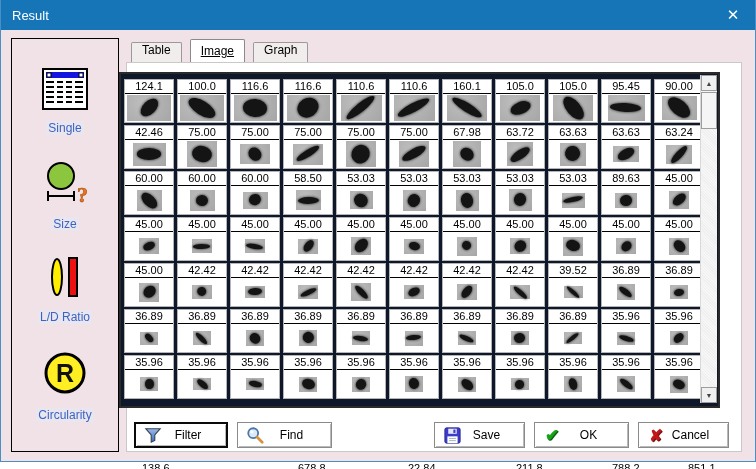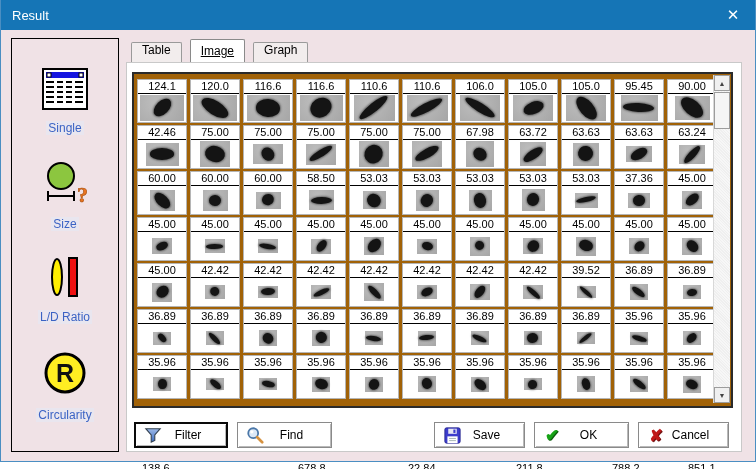--- a/index.html
+++ b/index.html
@@ -37,22 +37,22 @@
   .tab { height:20px; padding:0 10px 0 10px; font-size:12px; color:#000;
          background:#f2eded; border:1px solid #9a9a9a; border-bottom:none;
          border-radius:2px 2px 0 0; margin-right:8px; cursor:pointer; }
   .tab.active { height:23px; background:#fff; position:relative; z-index:4;
                 padding-top:4px; border-color:#8a8a8a;text-decoration:underline; }
   #tabpage { position:absolute; left:125px; top:62px; width:616px; height:390px;
              background:#fff; border:1px solid #c9c9c9;
              box-shadow: inset 1px 1px 0 #ffffff; }
 
   
-  #gridbox { position:absolute; left:131px; top:72px; width:601px; height:336px;
-             background:#a16207; border:2px solid #2a2a2a; }
+  #gridbox { position:absolute; left:118px; top:72px; width:601px; height:336px;
+             background:#0f172a; border:2px solid #2a2a2a; }
   #cells { position:absolute; left:0; top:0; width:580px; height:330px;
            display:grid; grid-template-columns:repeat(11, 50px);
            grid-auto-rows:44px; gap:2px 3px; padding:5px 0 0 3px; overflow:hidden; }
   .cell { border:1px solid #b5b5b5; background:#fff; display:flex; flex-direction:column; cursor:pointer; }
   .cell-val { height:14px; line-height:13px; text-align:center; font-size:11px; color:#000;
               border-bottom:1px solid #000; }
   .cell-img { flex:1; display:flex; align-items:center; justify-content:center; overflow:hidden; }
   .photo { position:relative; background:radial-gradient(circle at 35% 30%, #bdbdbd, #a6a6a6);
            display:flex; align-items:center; justify-content:center; }
   .blob { background:#141414; border-radius:50%; box-shadow:0 0 2px 1px rgba(40,40,40,.55); }
@@ -186,21 +186,21 @@
       <div id="cells">
           <div class="cell">
             <div class="cell-val">124.1</div>
             <div class="cell-img">
               <div class="photo" style="width: 44px; height: 26px;">
                 <div class="blob" style="width: 20.9px; height: 13.1px; transform: rotate(-45deg);"></div>
               </div>
             </div>
           </div>
           <div class="cell">
-            <div class="cell-val">120.0</div>
+            <div class="cell-val">100.0</div>
             <div class="cell-img">
               <div class="photo" style="width: 44px; height: 26px;">
                 <div class="blob" style="width: 30px; height: 13.7px; transform: rotate(32deg);"></div>
               </div>
             </div>
           </div>
           <div class="cell">
             <div class="cell-val">116.6</div>
             <div class="cell-img">
               <div class="photo" style="width: 43px; height: 26px;">
@@ -226,21 +226,21 @@
           </div>
           <div class="cell">
             <div class="cell-val">110.6</div>
             <div class="cell-img">
               <div class="photo" style="width: 41px; height: 26px;">
                 <div class="blob" style="width: 35.2px; height: 9.1px; transform: rotate(-28deg);"></div>
               </div>
             </div>
           </div>
           <div class="cell">
-            <div class="cell-val">106.0</div>
+            <div class="cell-val">160.1</div>
             <div class="cell-img">
               <div class="photo" style="width: 40px; height: 26px;">
                 <div class="blob" style="width: 33.9px; height: 9.1px; transform: rotate(32deg);"></div>
               </div>
             </div>
           </div>
           <div class="cell">
             <div class="cell-val">105.0</div>
             <div class="cell-img">
               <div class="photo" style="width: 40px; height: 26px;">
@@ -426,21 +426,21 @@
           </div>
           <div class="cell">
             <div class="cell-val">53.03</div>
             <div class="cell-img">
               <div class="photo" style="width: 23px; height: 15px;">
                 <div class="blob" style="width: 19.5px; height: 5.2px; transform: rotate(-12deg);"></div>
               </div>
             </div>
           </div>
           <div class="cell">
-            <div class="cell-val">37.36</div>
+            <div class="cell-val">89.63</div>
             <div class="cell-img">
               <div class="photo" style="width: 22px; height: 15px;">
                 <div class="blob" style="width: 12px; height: 10.7px; transform: rotate(-7deg);"></div>
               </div>
             </div>
           </div>
           <div class="cell">
             <div class="cell-val">45.00</div>
             <div class="cell-img">
               <div class="photo" style="width: 20px; height: 18px;">

